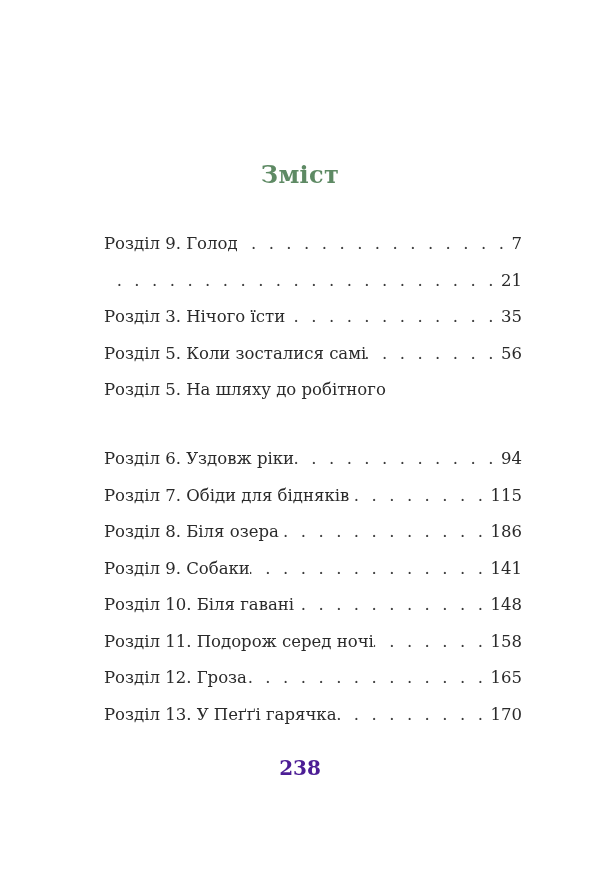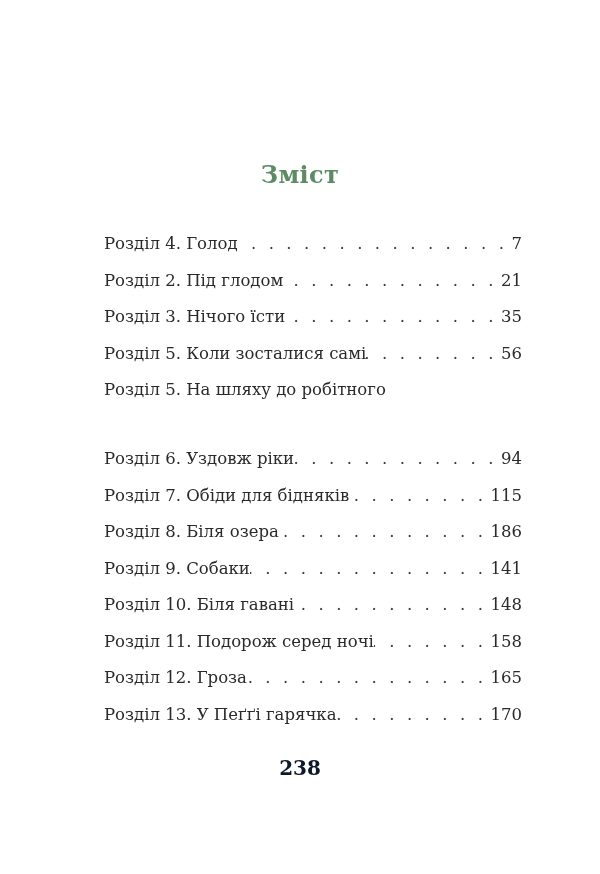--- a/index.html
+++ b/index.html
@@ -55,39 +55,38 @@
   }
   .row .page { flex: 0 0 auto; padding-left: 4px; min-width: 10px; text-align: right; }
   .entry.two-line .row { line-height: 30px; }
   .folio {
     position: absolute;
     top: 756px; left: 0; width: 600px;
     text-align: center;
     font-family: "DejaVu Serif", serif;
     font-weight: bold;
     font-size: 20px;
-    color: #0f172a;
+    color: #4c1d95;
   }
 </style>
 </head>
 <body>
 
 <div class="title">Зміст</div>
 
 <div class="toc">
   <div class="entry">
     <div class="row">
-        <span class="label">Розділ 4. Голод</span>
+        <span class="label">Розділ 9. Голод</span>
         <span class="dots"></span>
         <span class="page">7</span>
       </div>
   </div>
   <div class="entry">
     <div class="row">
-        <span class="label">Розділ 2. Під глодом</span>
         <span class="dots"></span>
         <span class="page">21</span>
       </div>
   </div>
   <div class="entry">
     <div class="row">
         <span class="label">Розділ 3. Нічого їсти</span>
         <span class="dots"></span>
         <span class="page">35</span>
       </div>

